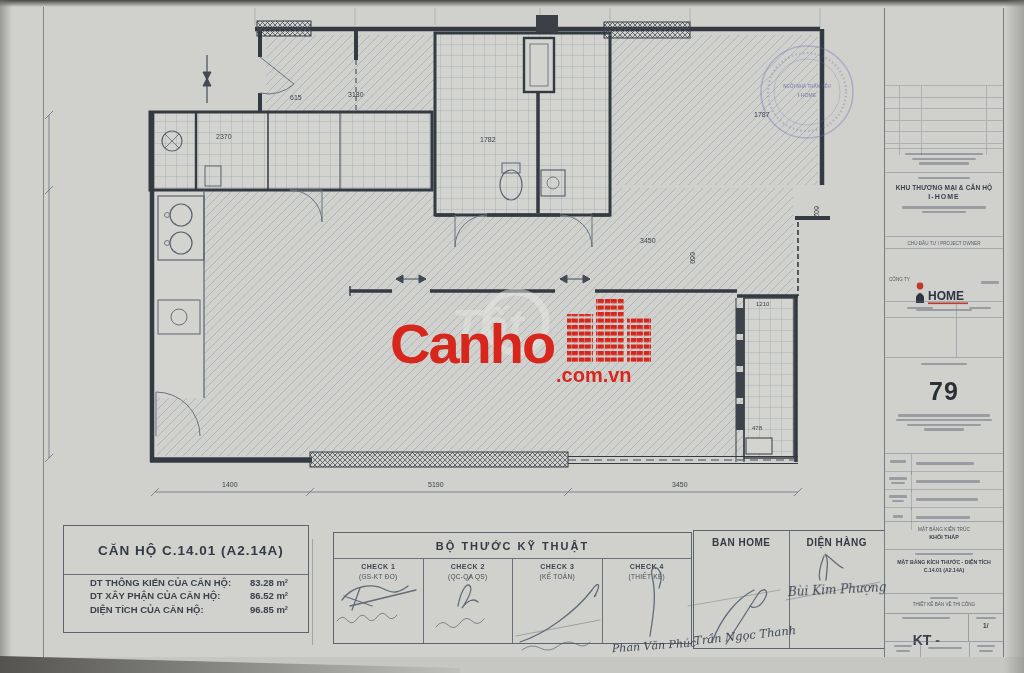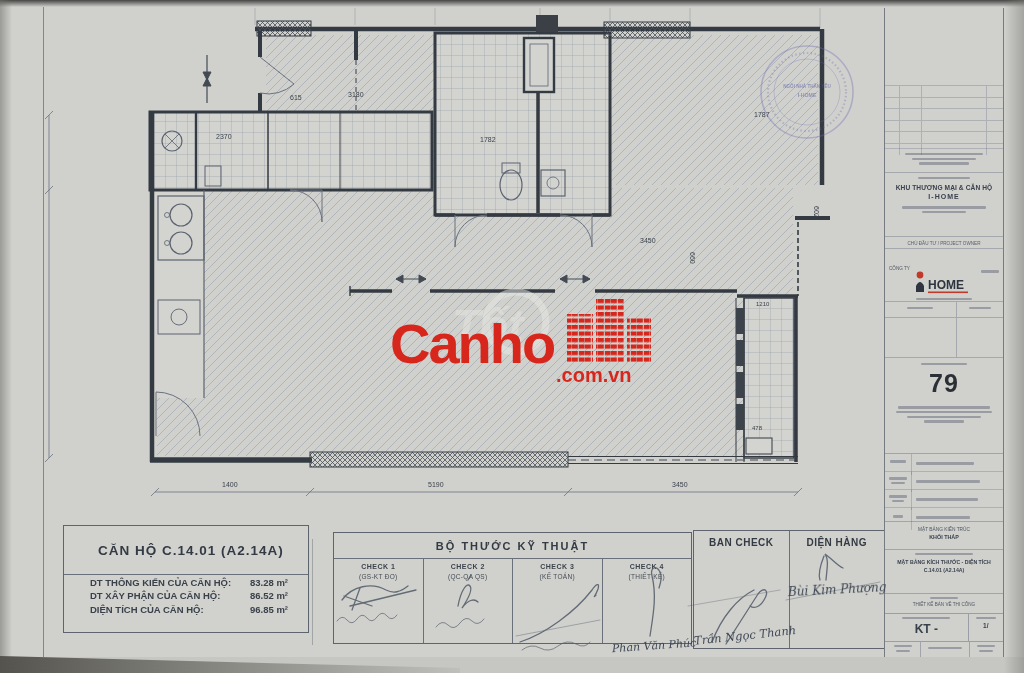--- a/index.html
+++ b/index.html
@@ -248,21 +248,21 @@
     </div>
     <div class="tech-col">
       <span class="check-name">CHECK 4</span>
       <span class="check-role">(THIẾT KẾ)</span>
     </div>
   </div>
 </div>
 
 <div id="approve-box" class="abs" style="z-index:2">
   <div class="app-col">
-    <span>BAN CHECK</span>
+    <span>BAN HOME</span>
   </div>
   <div class="app-col">
     <span>DIỆN HÀNG</span>
   </div>
 </div>
 
 <div id="sidebar" class="abs" style="z-index:2">
 
   <div class="sec" style="top:77px;height:64px;border-top:1px solid rgba(100,110,130,.32);border-bottom:1px solid rgba(100,110,130,.32);">
     <div class="grid-r" style="height:10.6px">
@@ -312,21 +312,21 @@
   <div class="sec" style="top:166px;height:60px;">
     <div class="b" style="width:52px;margin-top:3px"></div>
     <div class="tb-text" style="font-size:6.6px;font-weight:bold;margin-top:5px;letter-spacing:.1px">KHU THƯƠNG MẠI &amp; CĂN HỘ</div>
     <div class="tb-text" style="font-size:7px;font-weight:bold;margin-top:2px;letter-spacing:1px">I-HOME</div>
     <div class="b" style="width:84px;margin-top:6px"></div>
     <div class="b" style="width:44px"></div>
   </div>
 
   <div class="sec tb-text" style="top:228px;height:13px;font-size:4.6px;padding-top:4px;border-top:1px solid rgba(100,110,130,.4);border-bottom:1px solid rgba(100,110,130,.4);color:rgba(57,65,77,.8)">CHỦ ĐẦU TƯ / PROJECT OWNER</div>
 
-  <div class="sec" style="top:250px;height:48px;">
+  <div class="sec" style="top:261px;height:48px;">
     <span style="position:absolute;left:4px;top:8px;font-size:4.6px;color:rgba(57,65,77,.85)">CÔNG TY</span>
     <div class="b" style="position:absolute;right:4px;top:10px;width:18px"></div>
     <svg style="position:absolute;left:26px;top:12px" width="66" height="26" viewBox="0 0 66 26">
       <circle cx="9" cy="5" r="3.4" fill="#c0392b"></circle>
       <path d="M5,16 Q9,8 13,16 L13,22 L5,22 Z" fill="#2e3440"></path>
       <text x="17" y="19" font-size="12" font-weight="bold" fill="#2e3440">HOME</text>
       <rect x="17" y="21.5" width="40" height="1.6" fill="#c0392b"></rect>
     </svg>
     <div class="b" style="width:56px;margin-top:40px"></div>
   </div>
@@ -339,21 +339,21 @@
         <div class="b" style="width:22px;margin-top:5px"></div>
       </div>
   </div>
   <div class="sec" style="top:309px;height:40px;border-top:1px solid rgba(100,110,130,.4);display:flex;">
     <div style="width:60%;border-right:1px solid rgba(100,110,130,.4)"></div>
       <div style="flex:1"></div>
   </div>
 
   <div class="sec" style="top:349px;height:96px;border-top:1px solid rgba(100,110,130,.4);">
     <div class="b" style="width:46px;margin-top:5px"></div>
-    <div id="sheet-no" style="margin-top:4px">79</div>
+    <div id="sheet-no" style="margin-top:12px">79</div>
     <div class="b" style="width:92px;margin-top:8px"></div>
     <div class="b" style="width:96px"></div>
     <div class="b" style="width:74px"></div>
     <div class="b" style="width:40px"></div>
   </div>
 
   <div class="sec" style="top:445px;height:68px;border-top:1px solid rgba(100,110,130,.45);">
     <div class="grid-r" style="height:17px">
         <div class="grid-c" style="width:26px;padding-top:4px">
           <div class="b" style="width:16px"></div>
@@ -402,21 +402,21 @@
   </div>
 
   <div class="sec" style="top:585px;height:20px;border-top:1px solid rgba(100,110,130,.45);">
     <div class="b" style="width:28px;margin-top:3px"></div>
     <div class="tb-text" style="font-size:4.6px;margin-top:1px;color:rgba(57,65,77,.85)">THIẾT KẾ BẢN VẼ THI CÔNG</div>
   </div>
 
   <div class="sec" style="top:605px;height:28px;border-top:1px solid rgba(100,110,130,.5);display:flex;">
     <div style="width:70%;border-right:1px solid rgba(100,110,130,.5)">
       <div class="b" style="width:48px;margin-top:3px"></div>
-      <div class="tb-text" style="font-size:12px;font-weight:bold;margin-top:2px">KT -</div>
+      <div class="tb-text" style="font-size:14px;font-weight:bold;margin-top:13px">KT -</div>
     </div>
     <div style="flex:1">
       <div class="b" style="width:20px;margin-top:3px"></div>
       <div class="tb-text" style="font-size:6.5px;font-weight:bold;margin-top:3px">1/</div>
     </div>
   </div>
 
   <div class="sec" style="top:633px;height:17px;border-top:1px solid rgba(100,110,130,.5);border-bottom:1px solid rgba(100,110,130,.5);display:flex;">
     <div style="width:30%;border-right:1px solid rgba(100,110,130,.45)">
         <div class="b" style="width:18px;margin-top:3px"></div>

